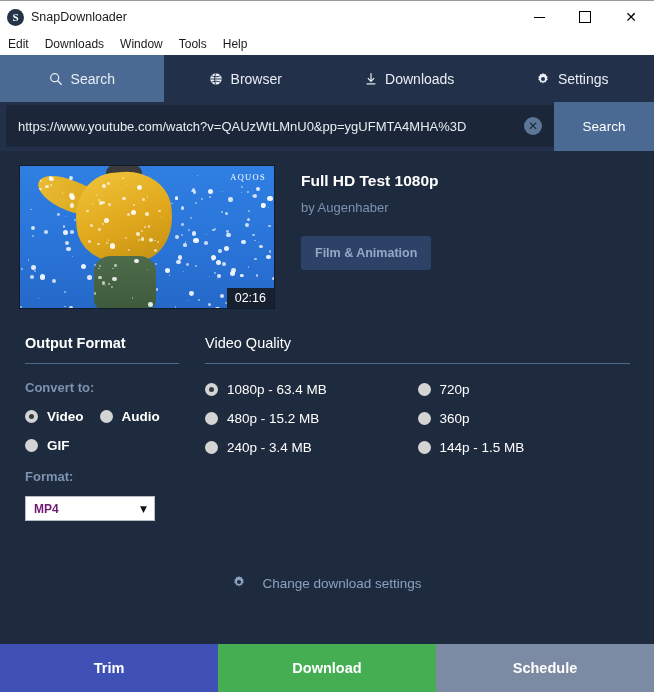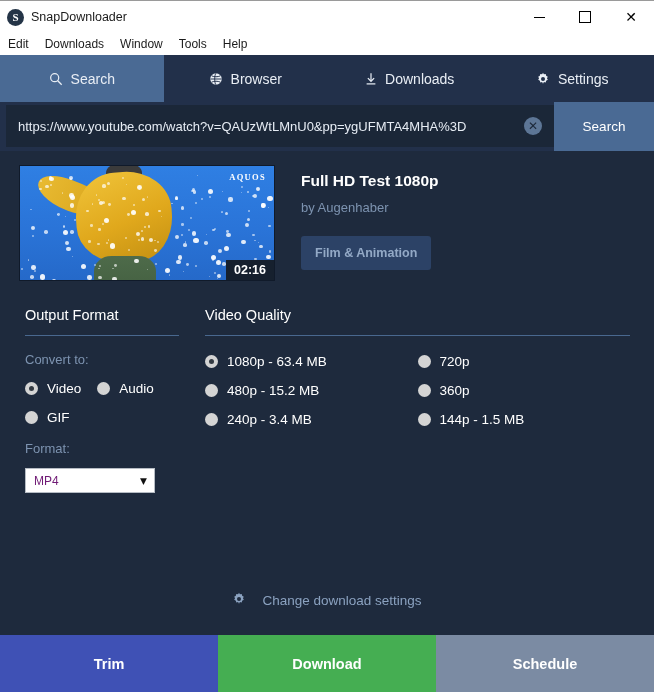--- a/index.html
+++ b/index.html
@@ -109,26 +109,25 @@
   
   .main {
     flex: 1 1 auto; position: relative;
     background: #1e2a3d;
     overflow: hidden;
   }
 
   
   .videocard { display: flex; padding: 14px 0 0 19px; }
   .thumb {
-    width: 256px; height: 116px; position: relative;
+    width: 256px; height: 144px; position: relative;
     overflow: hidden; flex: 0 0 auto;
     background: #2a7de1;
     border: 1px solid #101a2a;
     box-sizing: border-box;
-    font-weight: bold;
   }
   .thumb-sky { position: absolute; inset: 0; background: linear-gradient(180deg,#2f7fe3 0%, #2a74d8 55%, #2569c9 100%); }
   .snowburst { position:absolute; inset:0; }
   .snowburst i {
     position: absolute; border-radius: 50%;
     background: rgba(255,255,255,0.92);
   }
   .rider-jacket {
     position: absolute; left: 56px; top: 6px;
     width: 96px; height: 90px;
@@ -168,21 +167,21 @@
   .vtitle { color: #ffffff; font-size: 15.5px; font-weight: bold; }
   .vauthor { color: #7d93b0; font-size: 13px; margin-top: 10px; }
   .vcat {
     display: inline-block; margin-top: 21px;
     background: #2c4266; color: #93a9c6;
     font-size: 12.5px; padding: 10px 14px; border-radius: 3px; font-weight: bold;
   }
 
   
   .panels { display: flex; padding: 26px 0 0 0; }
-  .panel-left { width: 154px; flex: 0 0 auto; padding-left: 25px; }
+  .panel-left { width: 154px; flex: 0 0 auto; padding-left: 25px; font-weight: bold; }
   .panel-right { flex: 1 1 auto; padding-left: 26px; padding-right: 24px; }
   .panel-h { color: #ffffff; font-size: 14.5px; }
   .rule { height: 1px; background: #49688f; margin-top: 12px; }
   .sublabel { color: #7d93b0; font-size: 13px; margin-top: 16px; }
 
   .radio-row { display: flex; align-items: center; margin-top: 14px; }
   .radio {
     width: 13px; height: 13px; border-radius: 50%;
     background: #d4d4d4; flex: 0 0 auto;
     display: flex; align-items: center; justify-content: center;
@@ -209,21 +208,21 @@
   }
 
   
   .settings-link {
     position: absolute; left: 0; right: 0; bottom: 26px;
     display: flex; align-items: center; justify-content: center;
     gap: 16px; color: #8ba2c0; font-size: 13.5px;
   }
 
   
-  .actionbar { height: 57px; display: flex; flex: 0 0 auto; }
+  .actionbar { height: 48px; display: flex; flex: 0 0 auto; margin-top: 26px; }
   .act {
     flex: 1 1 0; display: flex; align-items: center; justify-content: center;
     color: #ffffff; font-size: 14.5px; font-weight: bold;
   }
   .act-trim { background: #3f51b5; }
   .act-sched { background: #7b8ba3; }
   .act-dl { background: #45ae52; }
 </style>
 </head>
 <body>

